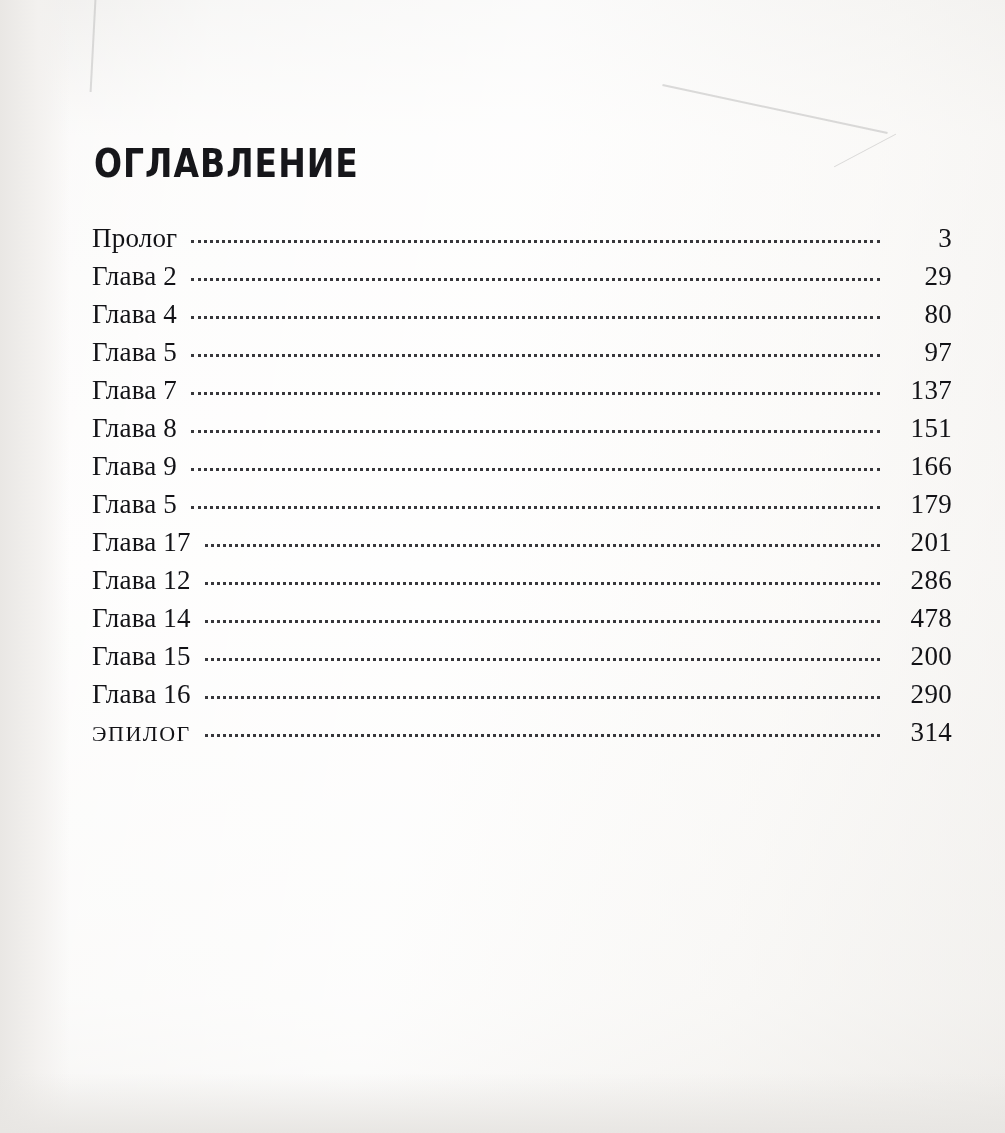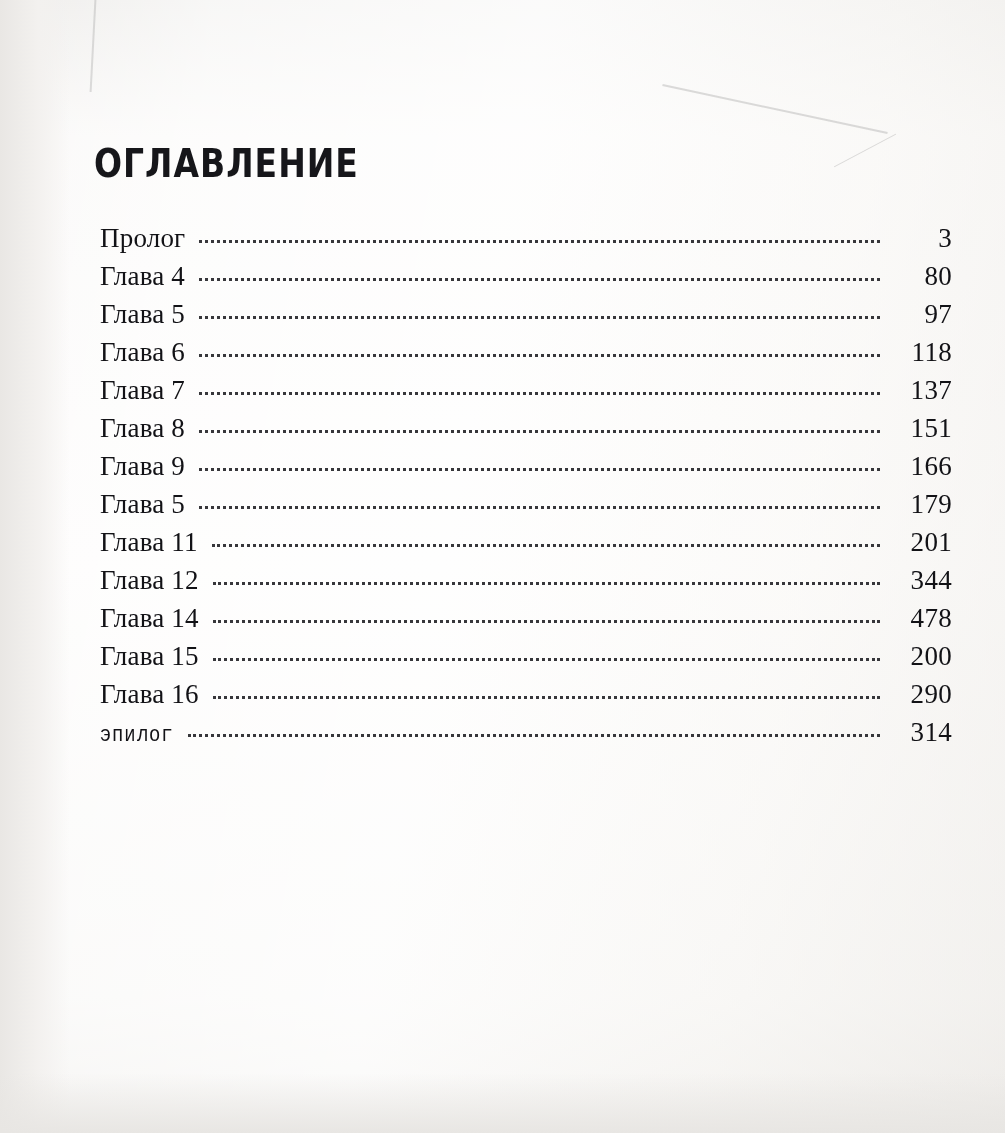--- a/index.html
+++ b/index.html
@@ -91,40 +91,39 @@
   .toc-row {
     display: flex;
     align-items: baseline;
     font-size: 27px;
     color: #121216;
     height: 38px;
   }
   .toc-label {
     white-space: nowrap;
     letter-spacing: 0.2px;
-    margin-left: 8px;
   }
   .toc-leader {
     flex: 1 1 auto;
     margin: 0 10px 0 14px;
     position: relative;
     top: -4px;
     border-bottom: 3px dotted #15151a;
     height: 0;
     opacity: 0.85;
   }
   .toc-page {
     width: 62px;
     text-align: right;
     white-space: nowrap;
     letter-spacing: 0.3px;
   }
   .toc-row.epilog .toc-label {
-    font-family: Liberation Mono, monospace;
-    font-size: 18px;
+    font-family: Liberation Serif, serif;
+    font-size: 22px;
     letter-spacing: 1.5px;
     text-align: center;
   }
   .toc-row.epilog .toc-page {
     font-family: "Liberation Serif", serif;
   }
 </style>
 </head>
 <body>
 
@@ -173,63 +172,63 @@
   <div class="content">
     <div class="toc-title">ОГЛАВЛЕНИЕ</div>
 
     <ul class="toc-list">
       <li class="toc-row">
         <span class="toc-label">Пролог</span>
         <span class="toc-leader"></span>
         <span class="toc-page">3</span>
       </li>
       <li class="toc-row">
+        <span class="toc-label">Глава 2</span>
+        <span class="toc-leader"></span>
+        <span class="toc-page">29</span>
+      </li>
+      <li class="toc-row">
         <span class="toc-label">Глава 4</span>
         <span class="toc-leader"></span>
         <span class="toc-page">80</span>
       </li>
       <li class="toc-row">
         <span class="toc-label">Глава 5</span>
         <span class="toc-leader"></span>
         <span class="toc-page">97</span>
       </li>
       <li class="toc-row">
-        <span class="toc-label">Глава 6</span>
-        <span class="toc-leader"></span>
-        <span class="toc-page">118</span>
-      </li>
-      <li class="toc-row">
         <span class="toc-label">Глава 7</span>
         <span class="toc-leader"></span>
         <span class="toc-page">137</span>
       </li>
       <li class="toc-row">
         <span class="toc-label">Глава 8</span>
         <span class="toc-leader"></span>
         <span class="toc-page">151</span>
       </li>
       <li class="toc-row">
         <span class="toc-label">Глава 9</span>
         <span class="toc-leader"></span>
         <span class="toc-page">166</span>
       </li>
       <li class="toc-row">
         <span class="toc-label">Глава 5</span>
         <span class="toc-leader"></span>
         <span class="toc-page">179</span>
       </li>
       <li class="toc-row">
-        <span class="toc-label">Глава 11</span>
+        <span class="toc-label">Глава 17</span>
         <span class="toc-leader"></span>
         <span class="toc-page">201</span>
       </li>
       <li class="toc-row">
         <span class="toc-label">Глава 12</span>
         <span class="toc-leader"></span>
-        <span class="toc-page">344</span>
+        <span class="toc-page">286</span>
       </li>
       <li class="toc-row">
         <span class="toc-label">Глава 14</span>
         <span class="toc-leader"></span>
         <span class="toc-page">478</span>
       </li>
       <li class="toc-row">
         <span class="toc-label">Глава 15</span>
         <span class="toc-leader"></span>
         <span class="toc-page">200</span>

